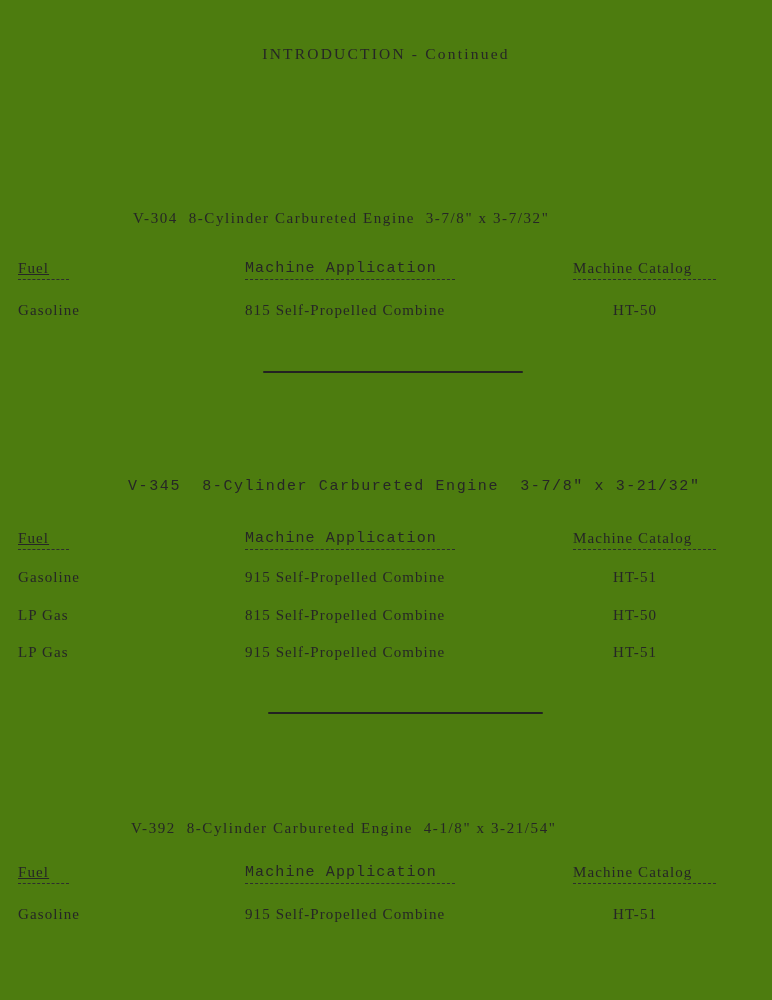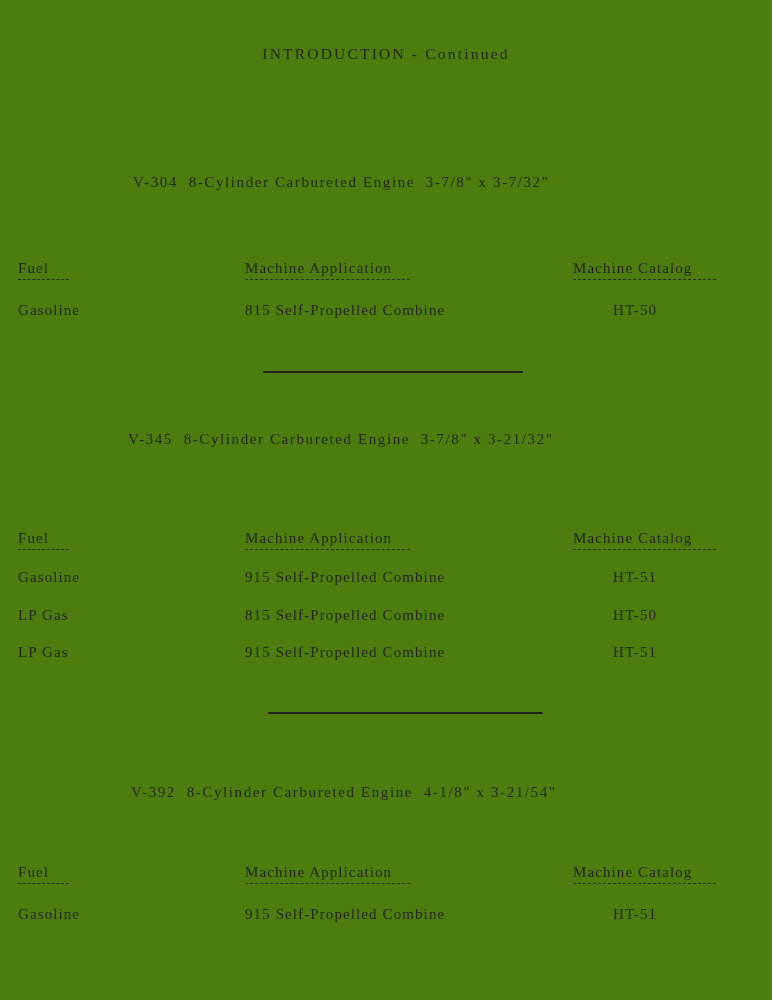--- a/index.html
+++ b/index.html
@@ -25,20 +25,21 @@
     text-align: center;
     font-size: 15.5px;
     letter-spacing: 2.2px;
     white-space: pre;
   }
   .section-heading {
     position: absolute;
     font-size: 15px;
     letter-spacing: 1.6px;
     white-space: pre;
+    margin-top: 36px;
   }
   .trow {
     position: absolute;
     left: 0;
     width: 100%;
     height: 22px;
   }
   .cell {
     position: absolute;
     top: 0;
@@ -47,22 +48,22 @@
     white-space: pre;
   }
   .c1  { left: 18px; }
   .c2  { left: 245px; }
   .c3h { left: 573px; }
   .c3  { left: 613px; }
   .hdr {
     border-bottom: 1.5px dashed #2e2e2e;
     padding-bottom: 2px;
   }
-  .hdr.c1  { padding-right: 20px; }
-  .hdr.c2  { padding-right: 18px; }
+  .hdr.c1  { padding-right: 20px; text-decoration: underline; }
+  .hdr.c2  { padding-right: 18px; font-family: Liberation Mono, monospace; }
   .hdr.c3h { padding-right: 24px; }
   .sep {
     position: absolute;
     height: 2px;
     background: #222222;
     border-radius: 1px;
   }
 </style>
 </head>
 <body>
@@ -76,21 +77,21 @@
     <div class="trow" style="top: 260px;">
       <span class="cell hdr c1">Fuel</span>
       <span class="cell hdr c2">Machine Application</span>
       <span class="cell hdr c3h">Machine Catalog</span>
     </div>
     <div class="trow" style="top: 302px;">
       <span class="cell c1">Gasoline</span>
       <span class="cell c2">815 Self-Propelled Combine</span>
       <span class="cell c3">HT-50</span>
     </div>
-    <div class="section-heading" style="top: 431px; left: 128px;">V-345  8-Cylinder Carbureted Engine  3-7/8" x 3-21/32"</div>
+    <div class="section-heading" style="top: 442px; left: 128px; font-family: Liberation Mono, monospace;">V-345  8-Cylinder Carbureted Engine  3-7/8" x 3-21/32"</div>
     <div class="trow" style="top: 530px;">
       <span class="cell hdr c1">Fuel</span>
       <span class="cell hdr c2">Machine Application</span>
       <span class="cell hdr c3h">Machine Catalog</span>
     </div>
     <div class="trow" style="top: 569px;">
       <span class="cell c1">Gasoline</span>
       <span class="cell c2">915 Self-Propelled Combine</span>
       <span class="cell c3">HT-51</span>
     </div>

